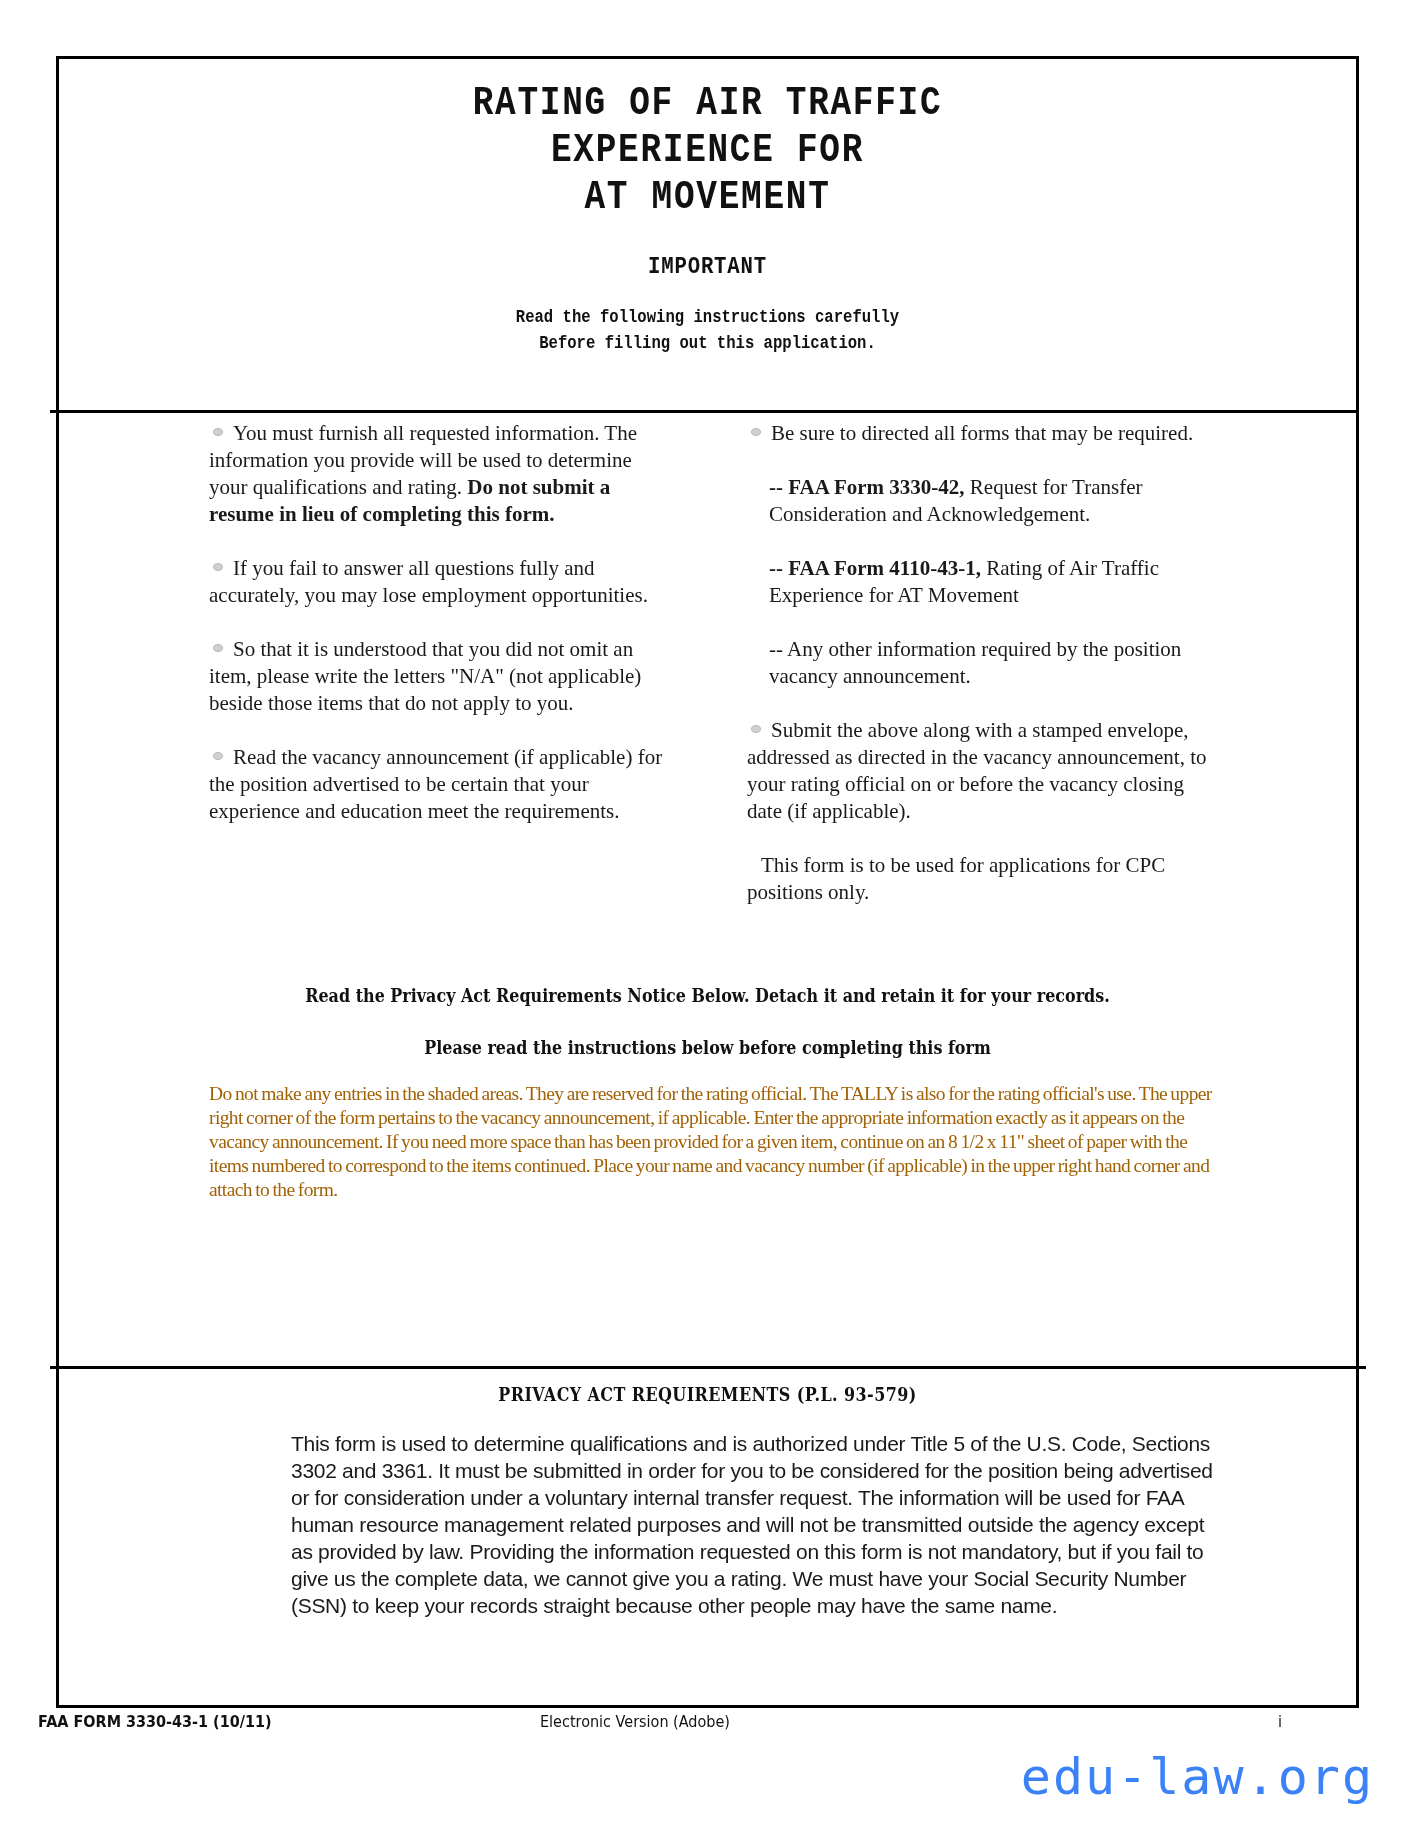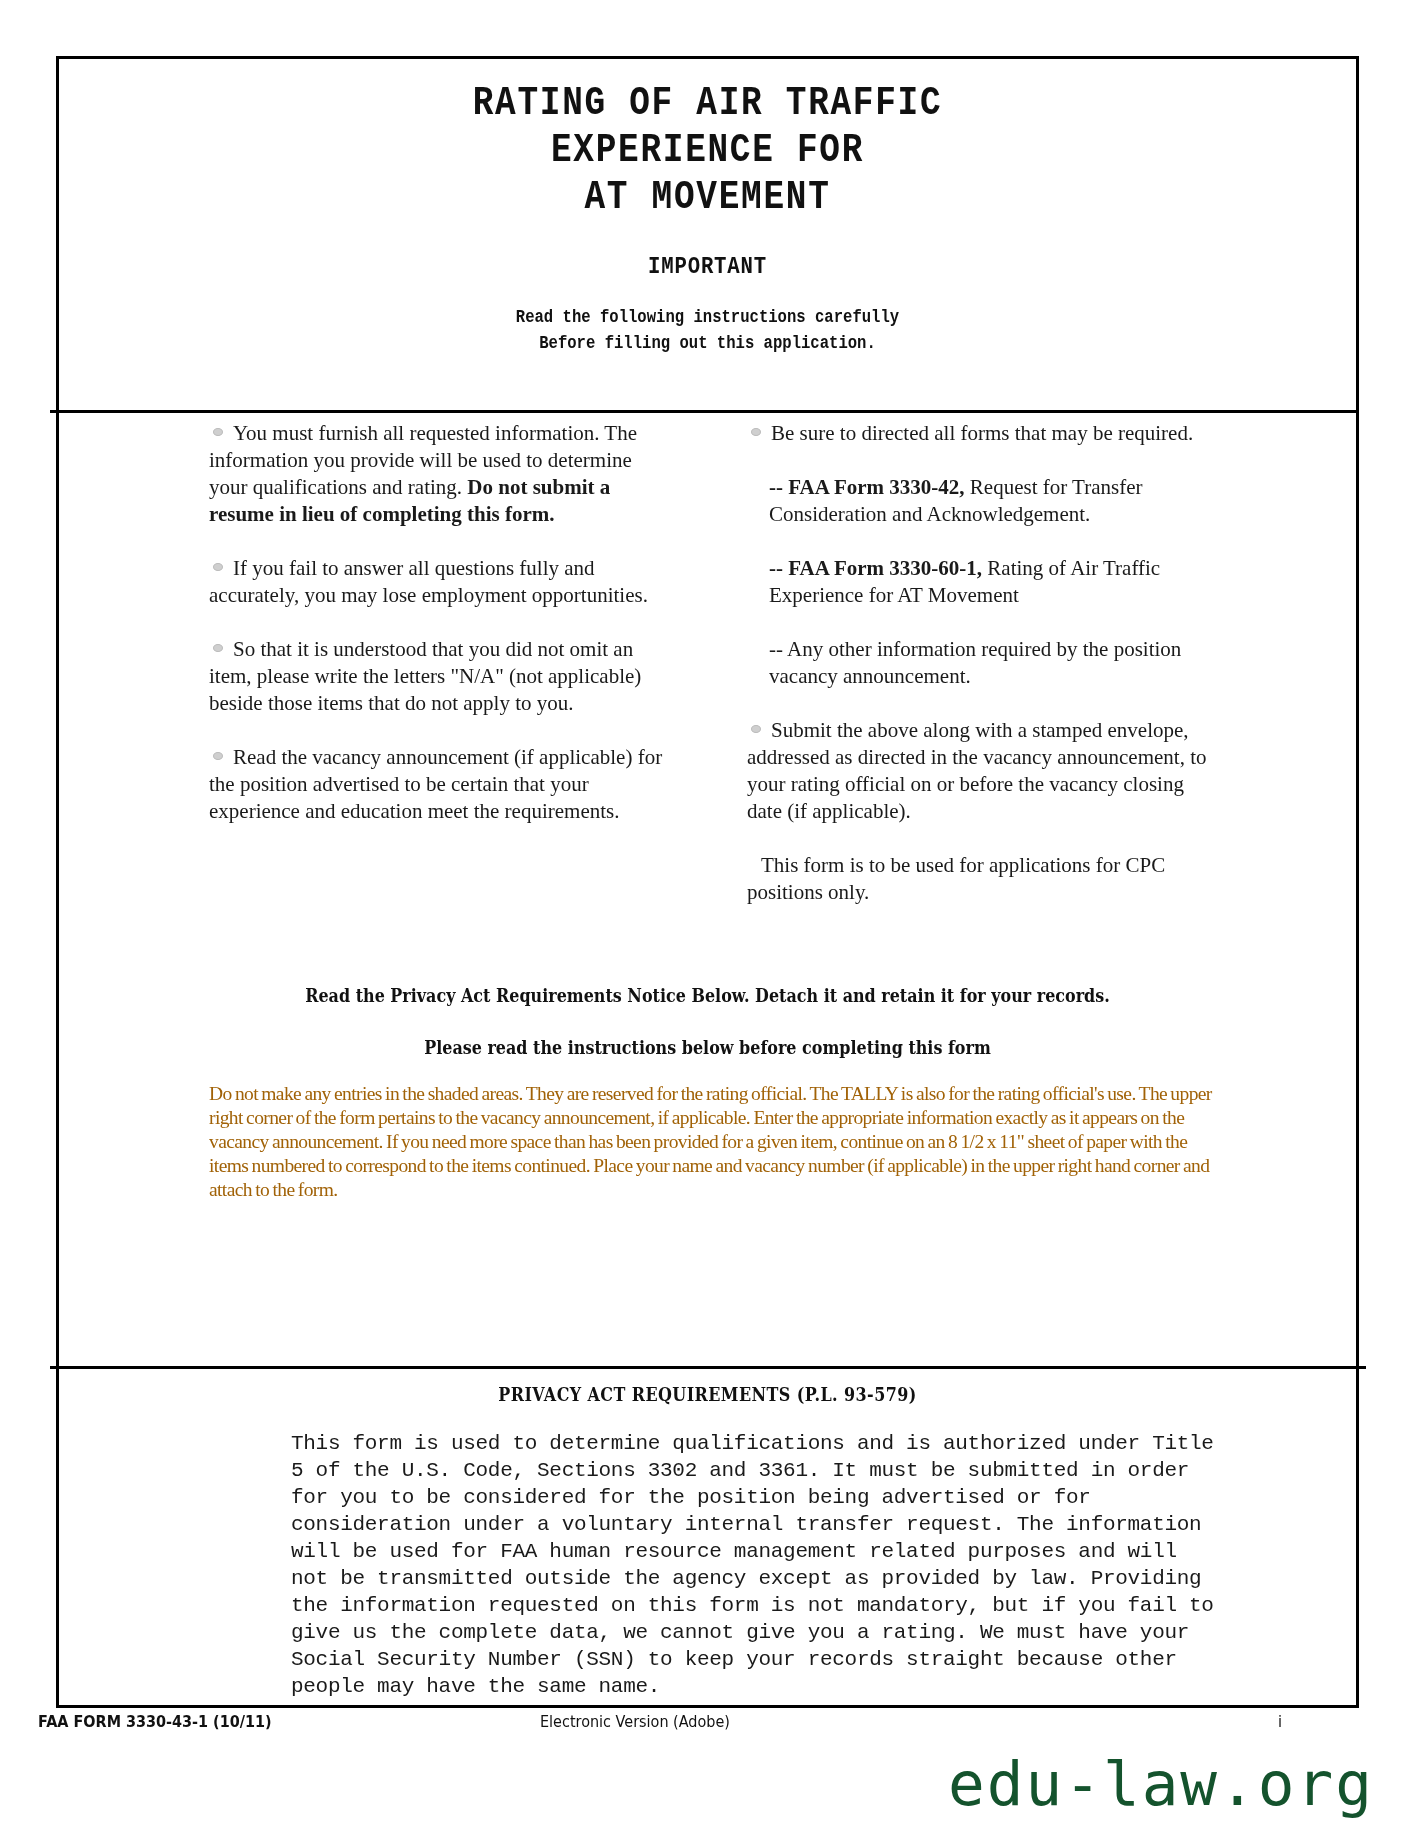--- a/index.html
+++ b/index.html
@@ -62,35 +62,35 @@
     letter-spacing: -0.6px; word-spacing: -1px; color: #a16207;
   }
 
   .privacy-title {
     position: absolute; left: 56px; width: 1303px; top: 1383px; text-align: center;
     font-family: "DejaVu Serif", serif; font-weight: bold; font-size: 19px; letter-spacing: 0.5px;
     transform: scaleX(0.84); transform-origin: center;
   }
   .privacy-body {
     position: absolute; left: 291px; top: 1430px; width: 930px;
-    font-family: Liberation Mono, monospace; font-size: 21px; line-height: 27px;
+    font-family: Liberation Sans, sans-serif; font-size: 21px; line-height: 27px;
     letter-spacing: -0.3px; color: #1a1a1a;
   }
 
   .footer {
     position: absolute; top: 1712px; font-family: "DejaVu Sans", sans-serif; font-size: 16px;
     transform: scaleX(0.9); transform-origin: left;
   }
   .footer.form-id { left: 38px; font-weight: bold; }
   .footer.version { left: 540px; }
   .footer.page-num { left: 1278px; }
 
   .watermark {
     position: absolute; right: 42px; top: 1748px;
-    font-family: "DejaVu Sans Mono", monospace; font-size: 61px; color: #14532d;
+    font-family: "DejaVu Sans Mono", monospace; font-size: 50px; color: #3b82f6;
     letter-spacing: 2px;
   }
 </style>
 </head>
 <body>
 
 <div class="frame"></div>
 <div class="hline top-div"></div>
 <div class="hline bot-div"></div>
 
@@ -121,21 +121,21 @@
 </div>
 
 <div class="col right">
   <div class="para">
     <span class="bullet"></span><span>Be sure to directed all forms that may be required.</span>
   </div>
   <div class="para indent">
     <span class="bold">-- FAA Form 3330-42,</span><span> Request for Transfer Consideration and Acknowledgement.</span>
   </div>
   <div class="para indent">
-    <span class="bold">-- FAA Form 3330-60-1,</span><span> Rating of Air Traffic Experience for AT Movement</span>
+    <span class="bold">-- FAA Form 4110-43-1,</span><span> Rating of Air Traffic Experience for AT Movement</span>
   </div>
   <div class="para indent">
     <span>-- Any other information required by the position vacancy announcement.</span>
   </div>
   <div class="para">
     <span class="bullet"></span><span>Submit the above along with a stamped envelope, addressed as directed in the vacancy announcement, to your rating official on or before the vacancy closing date (if applicable).</span>
   </div>
   <div class="para" style="text-indent:14px;">
     <span>This form is to be used for applications for CPC positions only.</span>
   </div>

